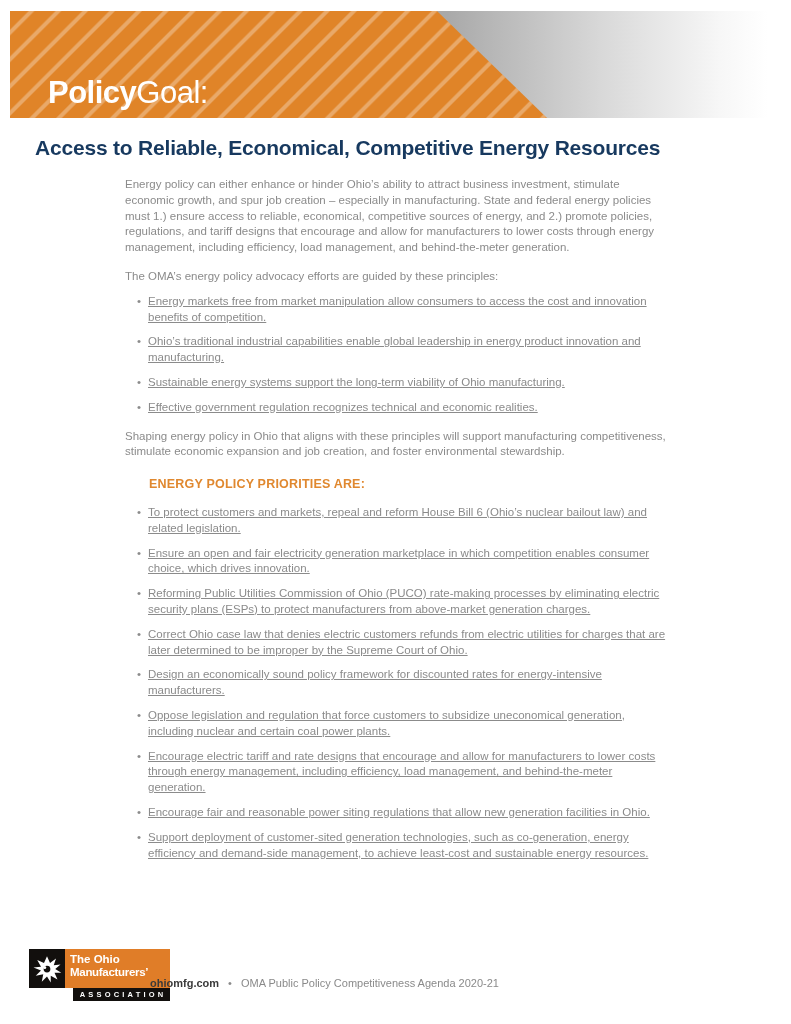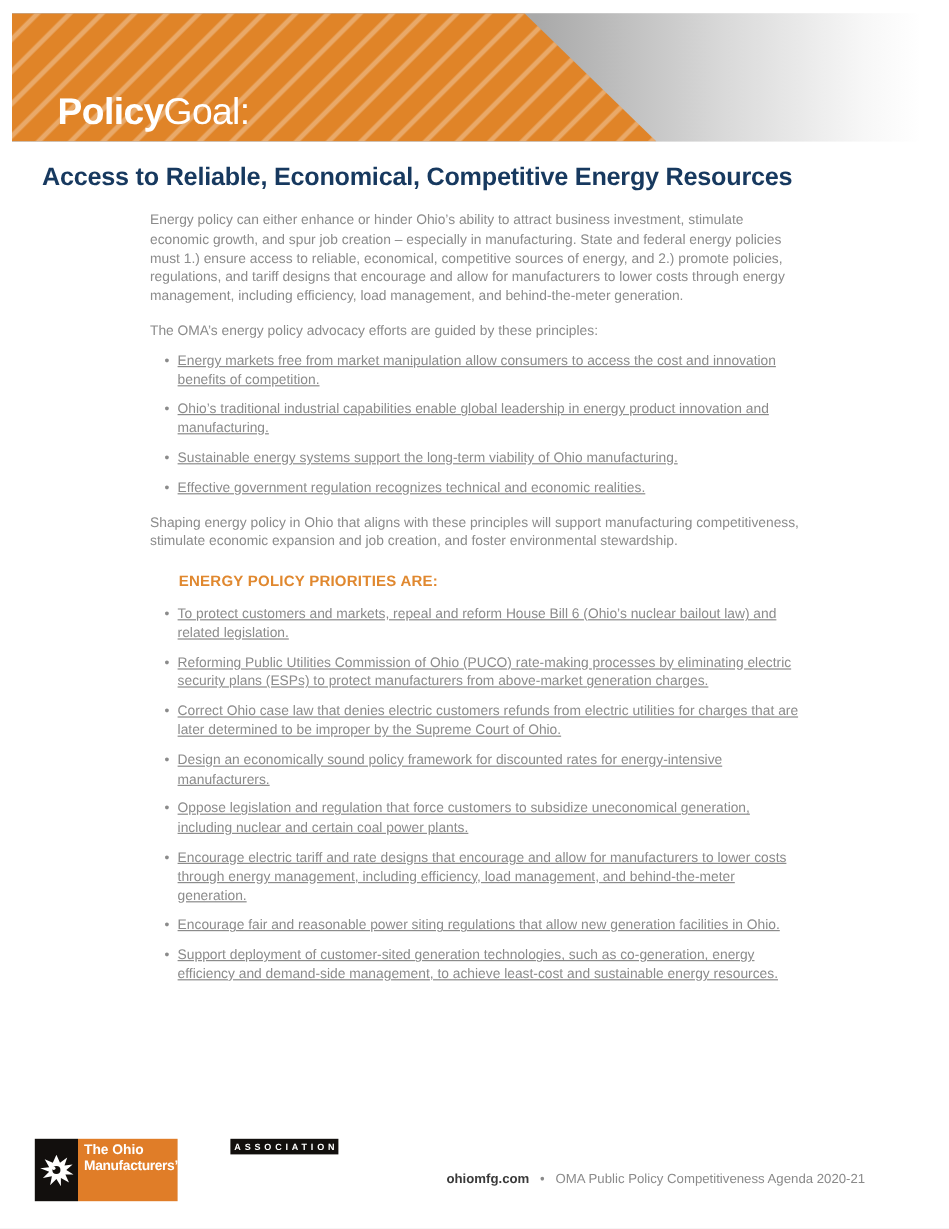--- a/index.html
+++ b/index.html
@@ -48,34 +48,34 @@
   .content p.lead-in { margin-bottom:9px; }
   .content ul { list-style:none; margin:0 0 13px 12px; }
   .content li { position:relative; padding-left:11px; margin-bottom:9px;text-decoration:underline; }
   .content li::before { content:"\2022"; position:absolute; left:0; top:0; }
   .section-heading {
     color:#e0882f; font-size:12.5px; font-weight:bold;
     letter-spacing:0.2px; margin:17px 0 12px 0;padding-left:24px;
   }
 
   
-  .logo { position:absolute; left:29px; top:949px; width:141px; height:52px; display:flex; flex-direction:row; }
+  .logo { position:absolute; left:29px; top:949px; width:141px; height:52px; display:flex; flex-direction:column; }
   .logo-top { flex:1; display:flex; }
   .logo-mark { width:36px; background:#120f0d; display:flex; align-items:center; justify-content:center; }
   .logo-name { flex:1; background:#e07d28; color:#ffffff; padding:4px 0 0 5px; }
   .logo-name .l1 { font-size:11.5px; font-weight:bold; line-height:12.5px; display:block; }
   .logo-name .l2 { font-size:11.5px; font-weight:bold; line-height:12.5px; display:block; letter-spacing:-0.3px; }
   .logo-bar {
     height:13px; background:#120f0d; color:#ffffff;
     font-size:7.5px; font-weight:bold; letter-spacing:3.2px;
     display:flex; align-items:center; justify-content:center; padding-left:3px;margin-left:44px;
   }
   .footer-line {
     position:absolute; left:150px; right:70px; top:977px;
-    text-align:right; font-size:11px; color:#8a8a8a; white-space:nowrap;
+    text-align:left; font-size:11px; color:#8a8a8a; white-space:nowrap;
   }
   .footer-line .site { color:#3a3a3a; font-weight:bold; }
   .footer-line .sep { margin:0 9px; color:#8a8a8a; }
 </style>
 </head>
 <body>
 
 <div class="page">
 
   <div class="banner">
@@ -98,20 +98,21 @@
         <li><span>Sustainable energy systems support the long-term viability of Ohio manufacturing.</span></li>
 
         <li><span>Effective government regulation recognizes technical and economic realities.</span></li>
       </ul>
     <p>Shaping energy policy in Ohio that aligns with these principles will support manufacturing competitiveness, stimulate economic expansion and job creation, and foster environmental stewardship.</p>
     <h2 class="section-heading">ENERGY POLICY PRIORITIES ARE:</h2>
     <ul>
 
         <li><span>To protect customers and markets, repeal and reform House Bill 6 (Ohio’s nuclear bailout law) and related legislation.</span></li>
 
+        <li><span>Ensure an open and fair electricity generation marketplace in which competition enables consumer choice, which drives innovation.</span></li>
 
         <li><span>Reforming Public Utilities Commission of Ohio (PUCO) rate-making processes by eliminating electric security plans (ESPs) to protect manufacturers from above-market generation charges.</span></li>
 
         <li><span>Correct Ohio case law that denies electric customers refunds from electric utilities for charges that are later determined to be improper by the Supreme Court of Ohio.</span></li>
 
         <li><span>Design an economically sound policy framework for discounted rates for energy-intensive manufacturers.</span></li>
 
         <li><span>Oppose legislation and regulation that force customers to subsidize uneconomical generation, including nuclear and certain coal power plants.</span></li>
 
         <li><span>Encourage electric tariff and rate designs that encourage and allow for manufacturers to lower costs through energy management, including efficiency, load management, and behind-the-meter generation.</span></li>

